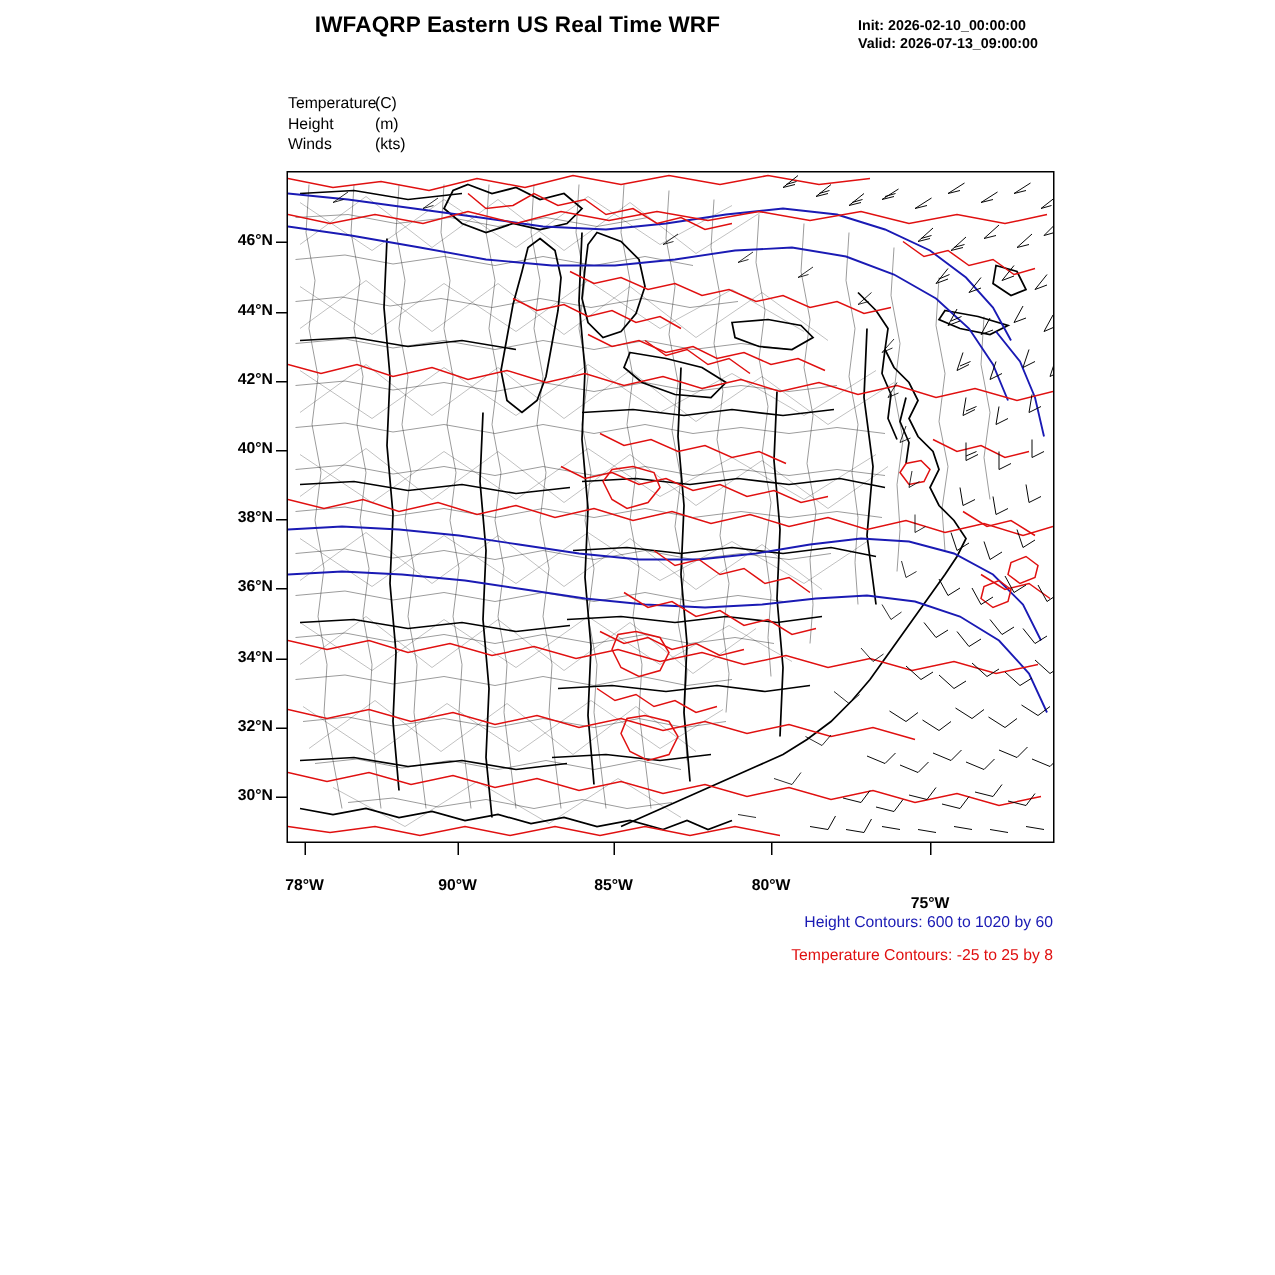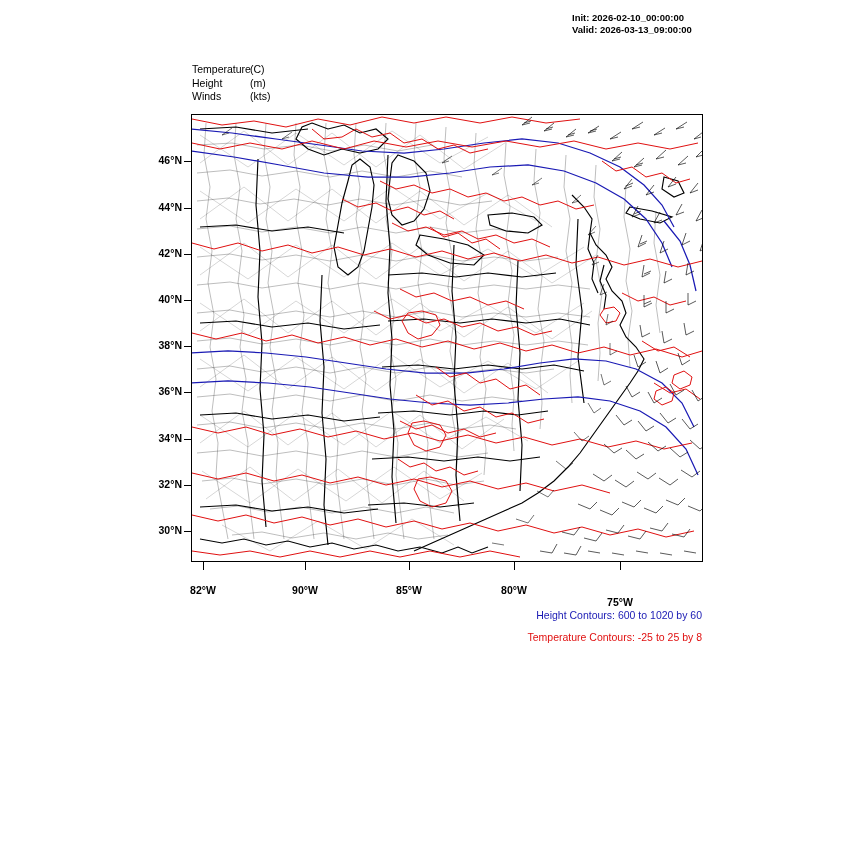--- a/index.html
+++ b/index.html
@@ -109,24 +109,25 @@
     font-size: 9.5px;
     font-weight: bold;
     line-height: 12px;
   }
 </style>
 </head>
 <body>
 
 <div id="page">
 
+  <div class="title">IWFAQRP Eastern US Real Time WRF</div>
 
   <div class="init-block">
     <div>Init: 2026-02-10_00:00:00</div>
-    <div>Valid: 2026-03-13_09:00:00</div>
+    <div>Valid: 2026-07-13_09:00:00</div>
   </div>
 
   <div class="varlist">
     <div class="varlist-row">
       <span class="vname">Temperature</span>
       <span class="vunit">(C)</span>
     </div>
     <div class="varlist-row">
       <span class="vname">Height</span>
       <span class="vunit">(m)</span>
@@ -417,21 +418,21 @@
   <div class="tick-h" style="left:184px; top:439px;"></div>
   <div class="ylab" style="left:136px; top:432px;">34°N</div>
 
   <div class="tick-h" style="left:184px; top:485px;"></div>
   <div class="ylab" style="left:136px; top:478px;text-align:right;">32°N</div>
 
   <div class="tick-h" style="left:184px; top:531px;"></div>
   <div class="ylab" style="left:136px; top:524px;">30°N</div>
 
   <div class="tick-v" style="left:203px; top:562px;"></div>
-  <div class="xlab" style="left:173px; top:584px;">82°W</div>
+  <div class="xlab" style="left:173px; top:584px;">78°W</div>
 
   <div class="tick-v" style="left:305px; top:562px;"></div>
   <div class="xlab" style="left:275px; top:584px;">90°W</div>
 
   <div class="tick-v" style="left:409px; top:562px;"></div>
   <div class="xlab" style="left:379px; top:584px;">85°W</div>
 
   <div class="tick-v" style="left:514px; top:562px;"></div>
   <div class="xlab" style="left:484px; top:584px;">80°W</div>
 

